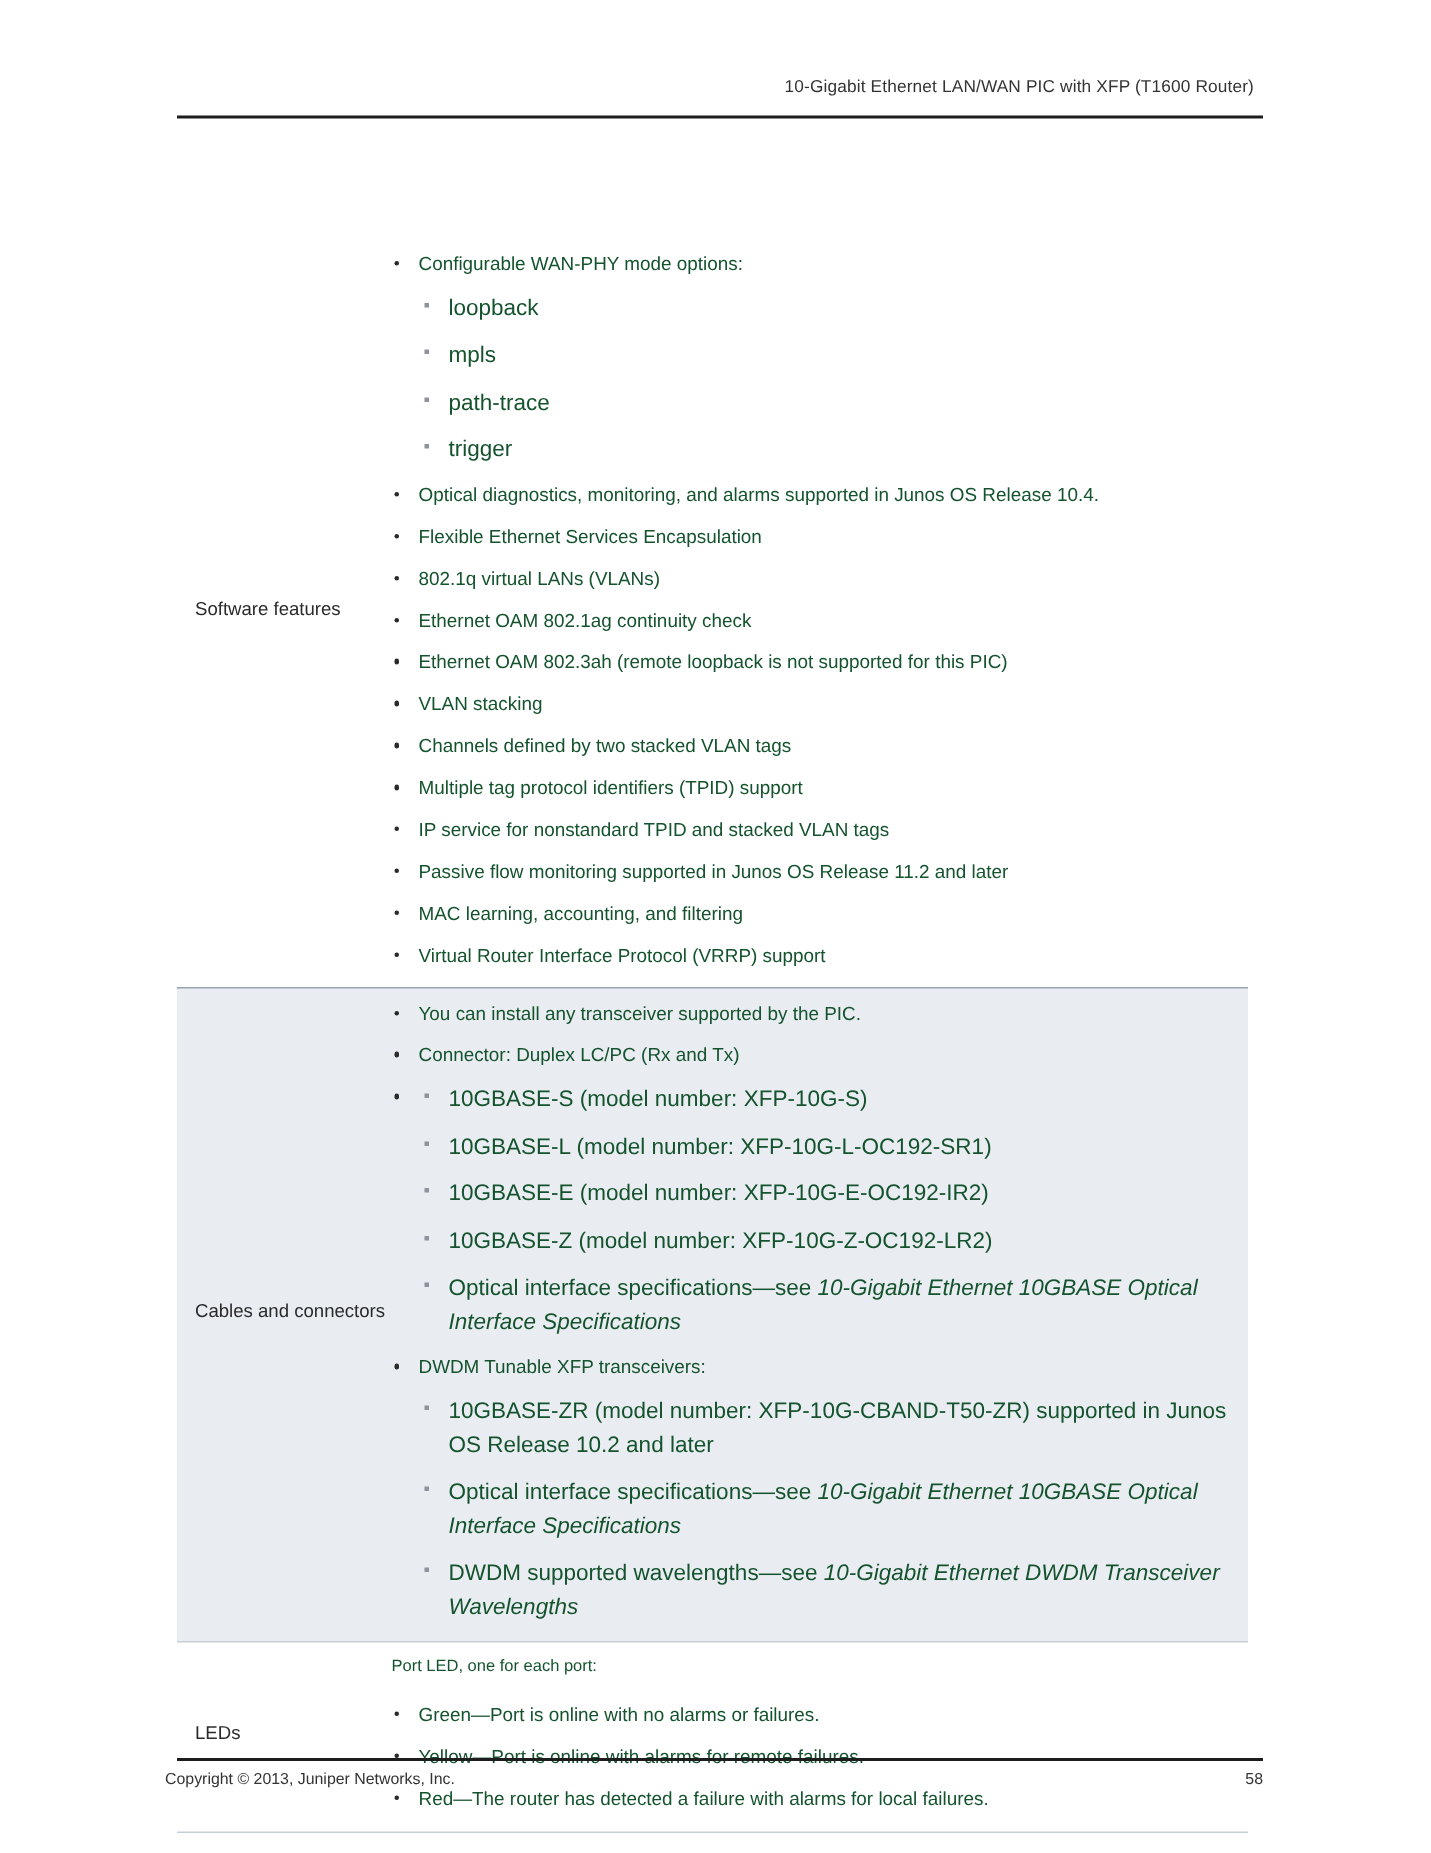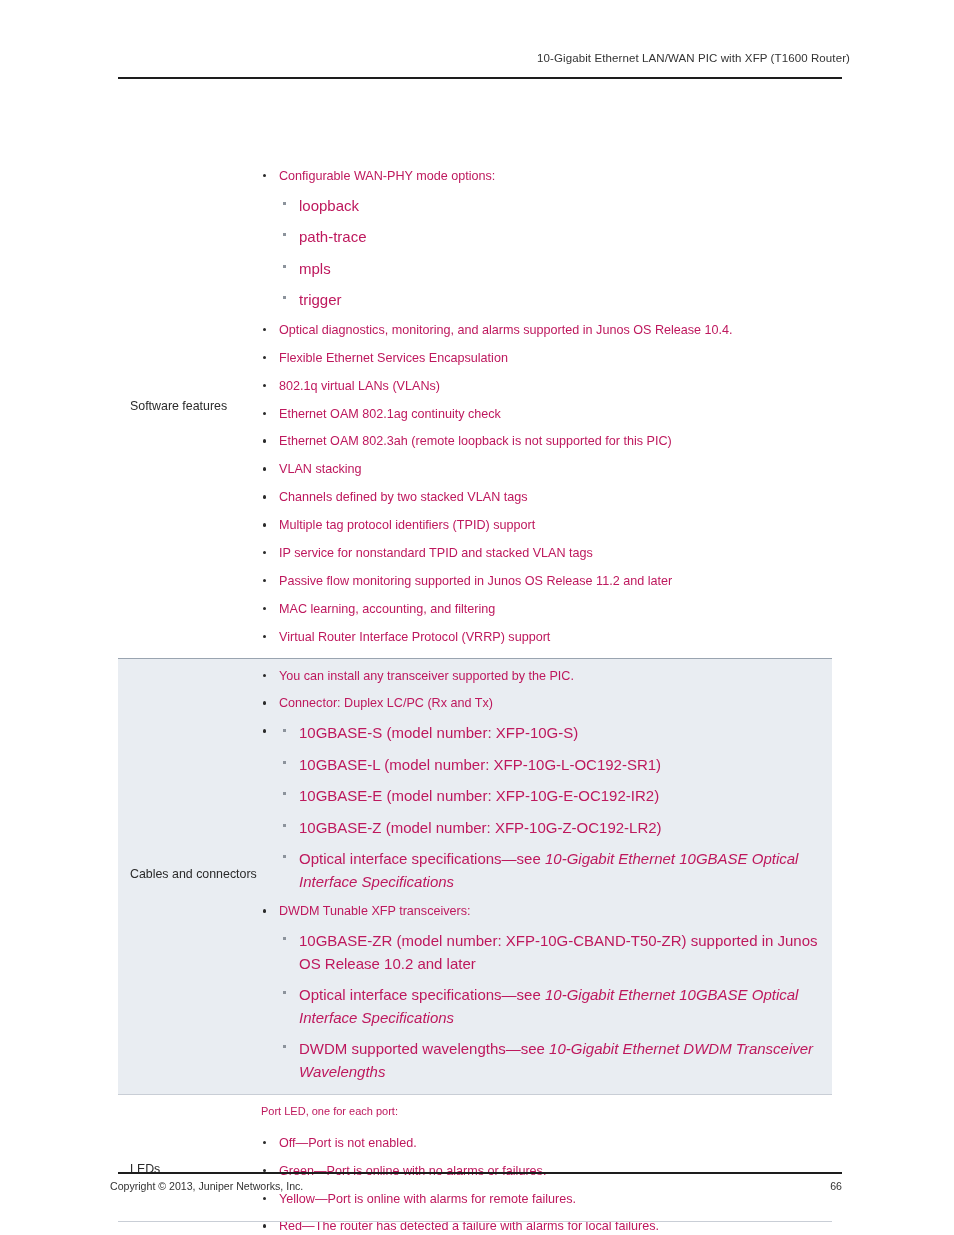--- a/index.html
+++ b/index.html
@@ -12,21 +12,21 @@
     height: 1235px;
     position: relative;
     font-family: "Liberation Sans", sans-serif;
     color: #222222;
     -webkit-font-smoothing: antialiased;
   }
 
   
   .page-header {
     position: absolute;
-    left: 126px;
+    left: 112px;
     top: 52px;
     width: 724px;
     text-align: right;
   }
   .page-header-title {
     font-size: 11.5px;
     color: #333333;
     letter-spacing: .1px;
     display: block;
     padding-bottom: 9px;
@@ -81,21 +81,21 @@
     box-sizing: border-box;
     font-size: 12.4px;
     color: #2a2a2a;
     line-height: 1.45;
     padding-top: 1px;
   }
   .row-desc {
     flex: 1 1 auto;
     padding-right: 10px;
     font-size: 12.6px;
-    color: #be185d;
+    color: #14532d;
     line-height: 1.5;
   }
 
   .lead-text {
     margin: 0 0 14px 0;
     font-size: 11px;
     line-height: 1.5;
   }
 
   
@@ -192,22 +192,22 @@
 </div>
 <div class="header-rule"></div>
 
 <div class="spec-table" id="spec-table">
     <div class="spec-row">
       <div class="row-term">Software features</div>
       <div class="row-desc">
         <ul class="l1">
           <li class="sublist-gap"><span class="bullet"></span><span class="li-text">Configurable WAN-PHY mode options:</span><ul class="l2">
               <li><span class="bullet"></span><span class="li-text">loopback</span></li>
+              <li><span class="bullet"></span><span class="li-text">mpls</span></li>
               <li><span class="bullet"></span><span class="li-text">path-trace</span></li>
-              <li><span class="bullet"></span><span class="li-text">mpls</span></li>
               <li><span class="bullet"></span><span class="li-text">trigger</span></li>
             </ul></li>
           <li><span class="bullet"></span><span class="li-text">Optical diagnostics, monitoring, and alarms supported in Junos OS Release 10.4.</span></li>
           <li><span class="bullet"></span><span class="li-text">Flexible Ethernet Services Encapsulation</span></li>
           <li><span class="bullet"></span><span class="li-text">802.1q virtual LANs (VLANs)</span></li>
           <li><span class="bullet"></span><span class="li-text">Ethernet OAM 802.1ag continuity check</span></li>
           <li><span class="bullet"></span><span class="li-text">Ethernet OAM 802.3ah (remote loopback is not supported for this PIC)</span></li>
           <li><span class="bullet"></span><span class="li-text">VLAN stacking</span></li>
           <li><span class="bullet"></span><span class="li-text">Channels defined by two stacked VLAN tags</span></li>
           <li><span class="bullet"></span><span class="li-text">Multiple tag protocol identifiers (TPID) support</span></li>
@@ -237,28 +237,27 @@
               <li><span class="bullet"></span><span class="li-text">DWDM supported wavelengths—see </span><span class="xref">10-Gigabit Ethernet DWDM Transceiver Wavelengths</span></li>
             </ul></li>
         </ul>
       </div>
     </div>
     <div class="spec-row ruled-top">
       <div class="row-term">LEDs</div>
       <div class="row-desc">
         <p class="lead-text">Port LED, one for each port:</p>
         <ul class="l1">
-          <li><span class="bullet"></span><span class="li-text">Off—Port is not enabled.</span></li>
           <li><span class="bullet"></span><span class="li-text">Green—Port is online with no alarms or failures.</span></li>
           <li><span class="bullet"></span><span class="li-text">Yellow—Port is online with alarms for remote failures.</span></li>
           <li><span class="bullet"></span><span class="li-text">Red—The router has detected a failure with alarms for local failures.</span></li>
         </ul>
       </div>
     </div>
   </div>
 
 <div class="footer-rule"></div>
 <div class="footer">
   <span>Copyright © 2013, Juniper Networks, Inc.</span>
-  <span>66</span>
+  <span>58</span>
 </div>
 
 <div class="table-bottom-rule" style="top: 1221px;"></div>
 
 </body></html>

